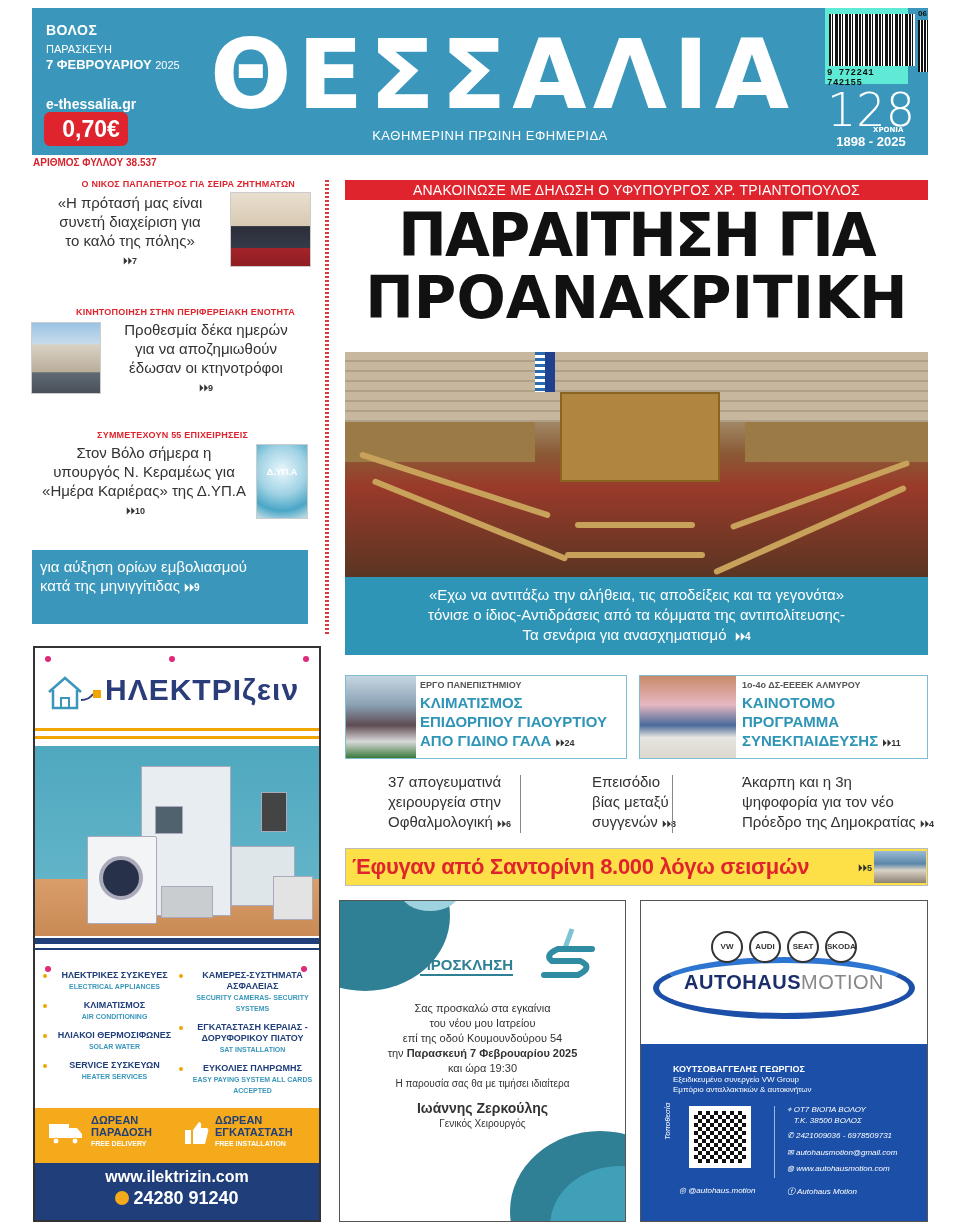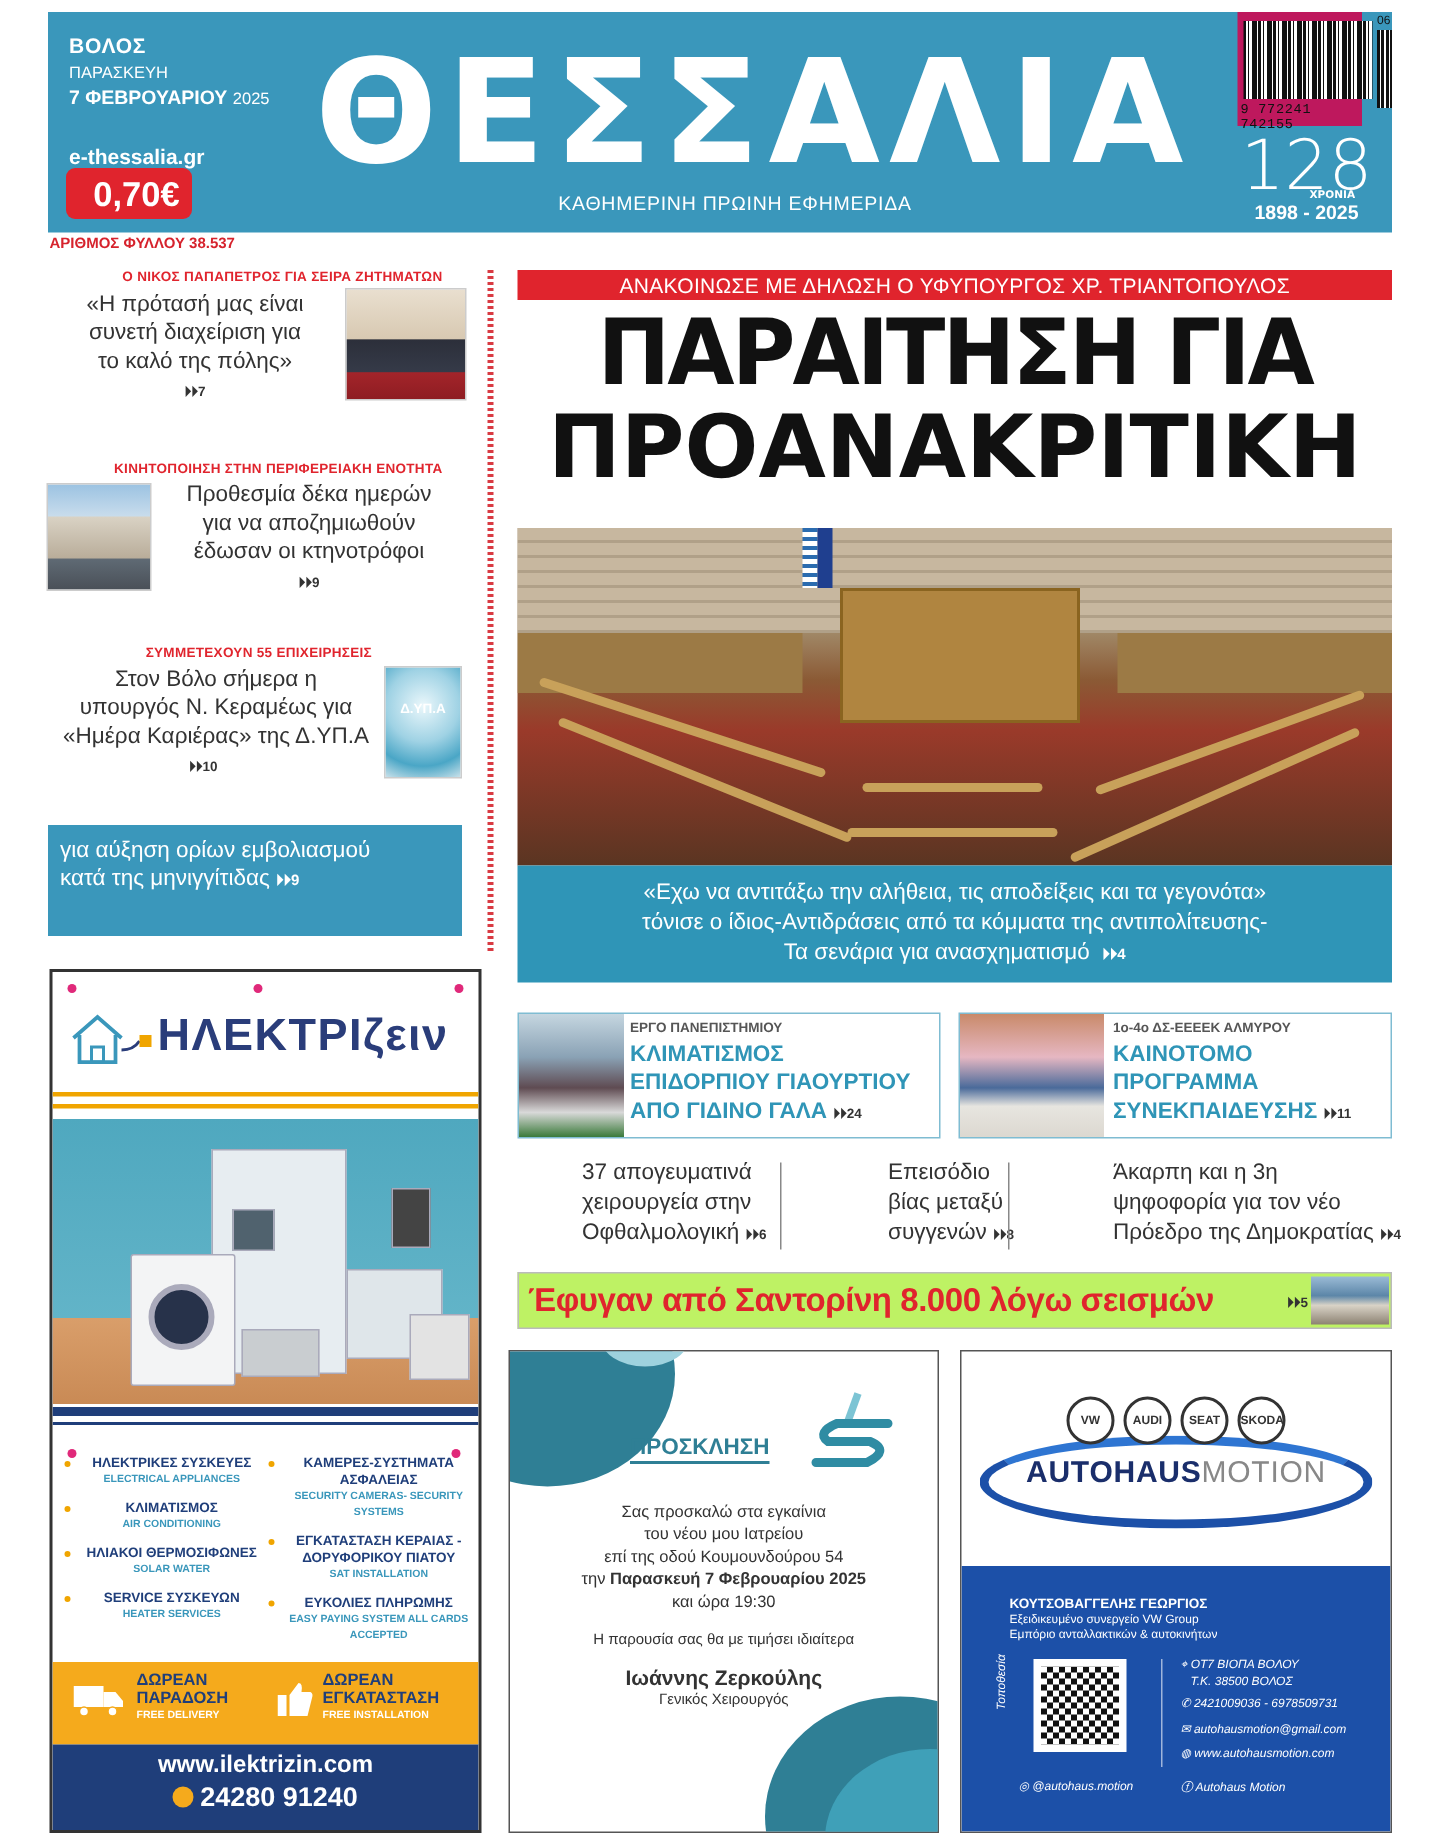--- a/index.html
+++ b/index.html
@@ -10,21 +10,21 @@
   .masthead { left: 32px; top: 8px; width: 896px; height: 147px; background: #3a97bb; }
   .mh-left { left: 14px; top: 14px; color: #fff; }
   .mh-city { font-weight: bold; font-size: 14px; letter-spacing: .5px; }
   .mh-day { font-size: 11px; margin-top: 5px; }
   .mh-date { font-size: 13px; font-weight: bold; margin-top: 2px; }
   .mh-date span { font-weight: normal; font-size: 11px; }
   .mh-site { font-size: 14px; font-weight: bold; margin-top: 24px; }
   .price { left: 12px; top: 104px; width: 84px; height: 34px; background: #e0242d; border-radius: 6px; color: #fff; font-weight: bold; font-size: 23px; text-align: center; line-height: 34px; padding-left: 10px; }
   .logo { left: 178px; top: 12px; width: 560px; height: 110px; color: #fff; font-family: "DejaVu Sans", sans-serif; font-weight: bold; font-size: 96px; letter-spacing: 6px; line-height: 110px; text-align: center; }
   .tagline { left: 178px; top: 120px; width: 560px; text-align: center; color: #fff; font-size: 13px; letter-spacing: .5px; }
-  .barcode-box { left: 793px; top: 0px; width: 83px; height: 76px; background: #be185d; }
+  .barcode-box { left: 793px; top: 0px; width: 83px; height: 76px; background: #5eead4; font-weight: bold; }
   .bars { position: absolute; left: 4px; top: 6px; width: 86px; height: 52px; background: repeating-linear-gradient(90deg, #111 0 2px, #fff 2px 3px, #111 3px 4px, #fff 4px 6px, #111 6px 9px, #fff 9px 10px); }
   .bars2 { position: absolute; left: 93px; top: 12px; width: 10px; height: 52px; background: repeating-linear-gradient(90deg, #111 0 2px, #fff 2px 3px); }
   .bc-num { position: absolute; left: 2px; top: 60px; font-size: 9px; font-family: "Liberation Mono", monospace; color: #111; letter-spacing: .5px; }
   .bc-iss { position: absolute; left: 93px; top: 1px; font-size: 8px; color: #111; }
   .years { left: 785px; top: 80px; width: 108px; color: #fff; text-align: center; }
   .years-big { font-size: 46px; line-height: 44px; font-family: "DejaVu Sans", sans-serif; font-weight: 300; position: relative; }
   .years-small { position: absolute; left: 56px; top: 20px; font-size: 7px; font-weight: bold; }
   .years-range { font-size: 13px; font-weight: bold; margin-top: 2px; }
   .issue-no { left: 33px; top: 157px; color: #d6232d; font-weight: bold; font-size: 10px; }
 
@@ -63,21 +63,21 @@
 
   
   .mini { top: 675px; height: 84px; border: 1px solid #7fbcd2; background: #fff; }
   .mini-img { position: absolute; left: 0; top: 0; width: 70px; height: 82px; }
   .mini-kicker { position: absolute; left: 74px; top: 4px; font-size: 9px; font-weight: bold; color: #555; }
   .mini-title { position: absolute; left: 74px; top: 17px; font-size: 15px; font-weight: bold; color: #2f95b7; line-height: 19px; }
 
   .brief { top: 772px; font-size: 15px; line-height: 20px; color: #333; margin-left: 45px; }
   .brief-sep { top: 775px; width: 1px; height: 58px; background: #888; }
 
-  .santorini { left: 345px; top: 848px; width: 583px; height: 38px; background: #bef264; border: 1px solid #bbb; }
+  .santorini { left: 345px; top: 848px; width: 583px; height: 38px; background: #fde047; border: 1px solid #bbb; }
   .santorini-txt { position: absolute; left: 6px; top: 5px; color: #e0242d; font-weight: bold; font-size: 22px; letter-spacing: -.3px; }
 
   
   .ad2 { left: 339px; top: 900px; width: 287px; height: 322px; border: 1px solid #555; background: #fff; overflow: hidden; text-align: center; }
   .ad2 .body { position: absolute; left: 0; top: 100px; width: 285px; font-size: 11px; line-height: 15px; color: #333; }
 
   
   .ad3 { left: 640px; top: 900px; width: 288px; height: 322px; border: 1px solid #555; background: #fff; overflow: hidden; }
   .ad3-blue { position: absolute; left: 0; top: 143px; width: 286px; height: 177px; background: #1c50a8; color: #fff; }
   .brand-circle { position: absolute; top: 30px; width: 32px; height: 32px; border-radius: 50%; border: 2px solid #333; background: #fff; font-size: 8px; font-weight: bold; text-align: center; line-height: 28px; color: #333; }
@@ -309,21 +309,21 @@
   <svg width="64" height="62" viewBox="0 0 64 62" style="position:absolute;left:196px;top:24px">
       <path d="M36 4 L28 26" stroke="#7cc4d4" stroke-width="5" fill="none"></path>
       <path d="M56 24 L22 24 Q8 30 16 36 L44 36 Q58 42 42 50 L8 50" stroke="#2f8ca3" stroke-width="6" fill="none" stroke-linecap="round"></path>
     </svg>
   <div class="body">
     <div>Σας προσκαλώ στα εγκαίνια</div>
     <div>του νέου μου Ιατρείου</div>
     <div>επί της οδού Κουμουνδούρου 54</div>
     <div><span>την </span><b>Παρασκευή 7 Φεβρουαρίου 2025</b></div>
     <div>και ώρα 19:30</div>
-    <div style="font-size:10px;margin-top:10px">Η παρουσία σας θα με τιμήσει ιδιαίτερα</div>
+    <div style="font-size:10px;">Η παρουσία σας θα με τιμήσει ιδιαίτερα</div>
     <div style="font-size:14px;font-weight:bold;margin-top:10px">Ιωάννης Ζερκούλης</div>
     <div style="font-size:10px">Γενικός Χειρουργός</div>
   </div>
 </div>
 
 <div class="abs ad3">
   <div style="position:absolute;left:12px;top:56px;width:262px;height:62px;border-radius:50%;border:6px solid #1c50a8;border-top-color:#2e75d2"></div>
   <div class="brand-circle" style="left:70px">VW</div>
   <div class="brand-circle" style="left:108px">AUDI</div>
   <div class="brand-circle" style="left:146px">SEAT</div>

